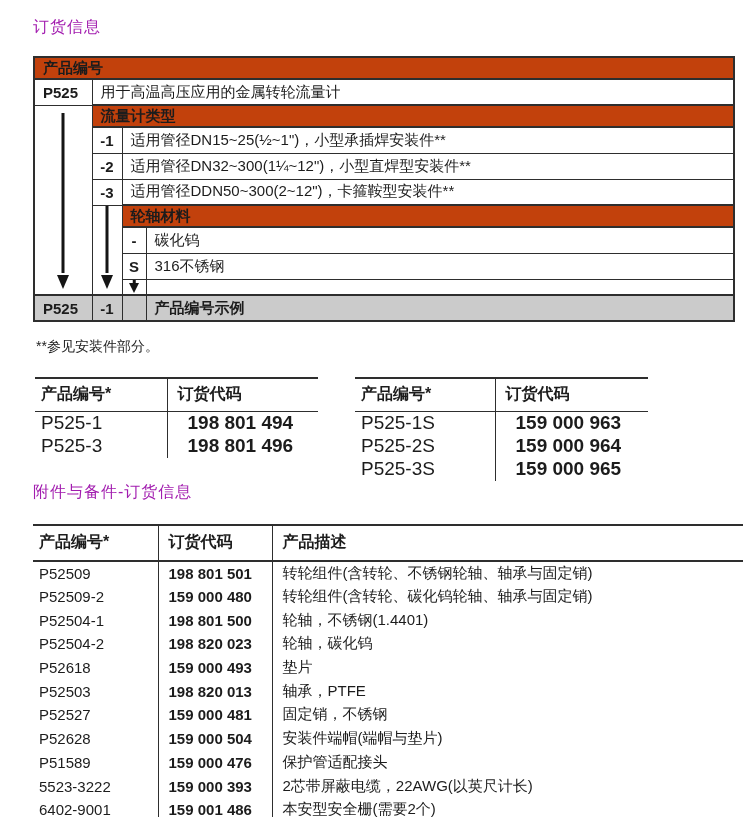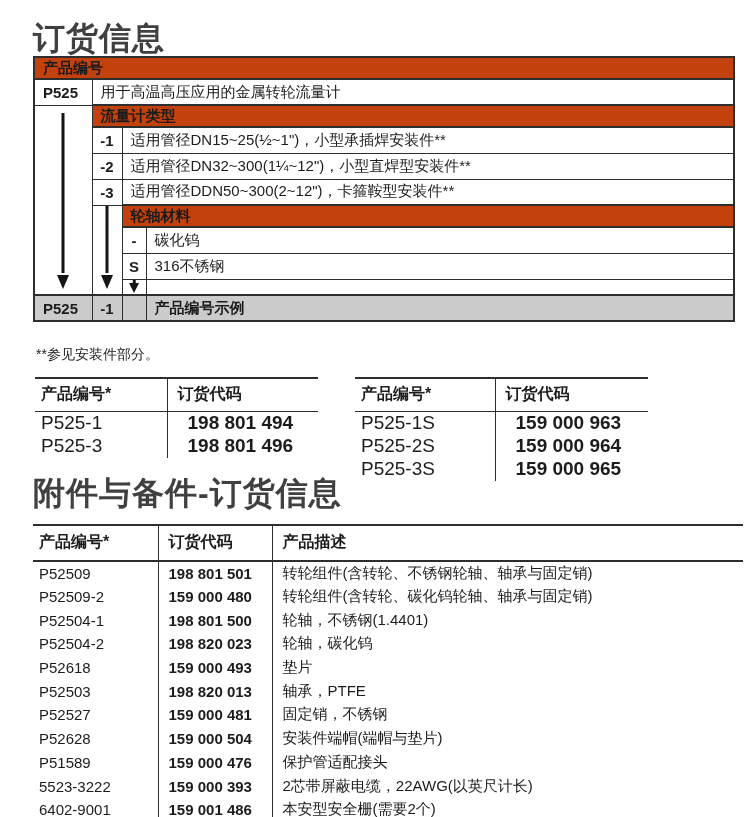--- a/index.html
+++ b/index.html
@@ -4,21 +4,21 @@
 <style>
   * { margin:0; padding:0; box-sizing:border-box; }
   html,body { background:#ffffff; }
   body {
     width:750px; height:817px; position:relative;
     font-family:"Liberation Sans","DejaVu Sans",sans-serif;
     color:#1c1c1c;
   }
   .abs { position:absolute; }
 
-  h1.sec-title { font-size:32px; font-weight:bold; letter-spacing:1px; color:#404040; }
+  h1.sec-title { font-size:16px; font-weight:normal; letter-spacing:1px; color:#a21caf; }
 
   
   table.builder {
     border-collapse:collapse; table-layout:fixed;
     width:702px; border:2.5px solid #2e2e2e;
   }
   table.builder td {
     border:1.6px solid #2e2e2e;
     font-size:15px; vertical-align:middle;
     overflow:hidden; white-space:nowrap;
@@ -135,21 +135,21 @@
   </tr>
   <tr class="h-row example">
     <td class="namecell">P525</td>
     <td class="codecell">-1</td>
     <td></td>
     <td class="desc namecell">产品编号示例</td>
   </tr>
 </tbody>
   </table>
 
-<div class="footnote abs" style="left:36px; top:346px;">**参见安装件部分。</div>
+<div class="footnote abs" style="left:36px; top:338px;">**参见安装件部分。</div>
 
 <table class="mini abs" style="left:35px; top:377px; width:283px;">
   <colgroup>
       <col style="width:132px">
       <col>
     </colgroup>
   <tbody>
       <tr>
     <th class="divider">产品编号*</th>
     <th class="c2">订货代码</th>
@@ -183,21 +183,21 @@
     <td class="divider">P525-2S</td>
     <td class="codeval">159 000 964</td>
   </tr>
   <tr>
     <td class="divider">P525-3S</td>
     <td class="codeval">159 000 965</td>
   </tr>
 </tbody>
   </table>
 
-<h1 class="sec-title abs" style="left:33px; top:472px;">附件与备件-订货信息</h1>
+<h1 class="sec-title abs" style="left:33px; top:482px;">附件与备件-订货信息</h1>
 
 <table class="acc abs" style="left:33px; top:524px;">
   <colgroup>
       <col style="width:125px">
       <col style="width:114px">
       <col>
     </colgroup>
   <tbody>
       <tr>
     <th class="divider">产品编号*</th>

